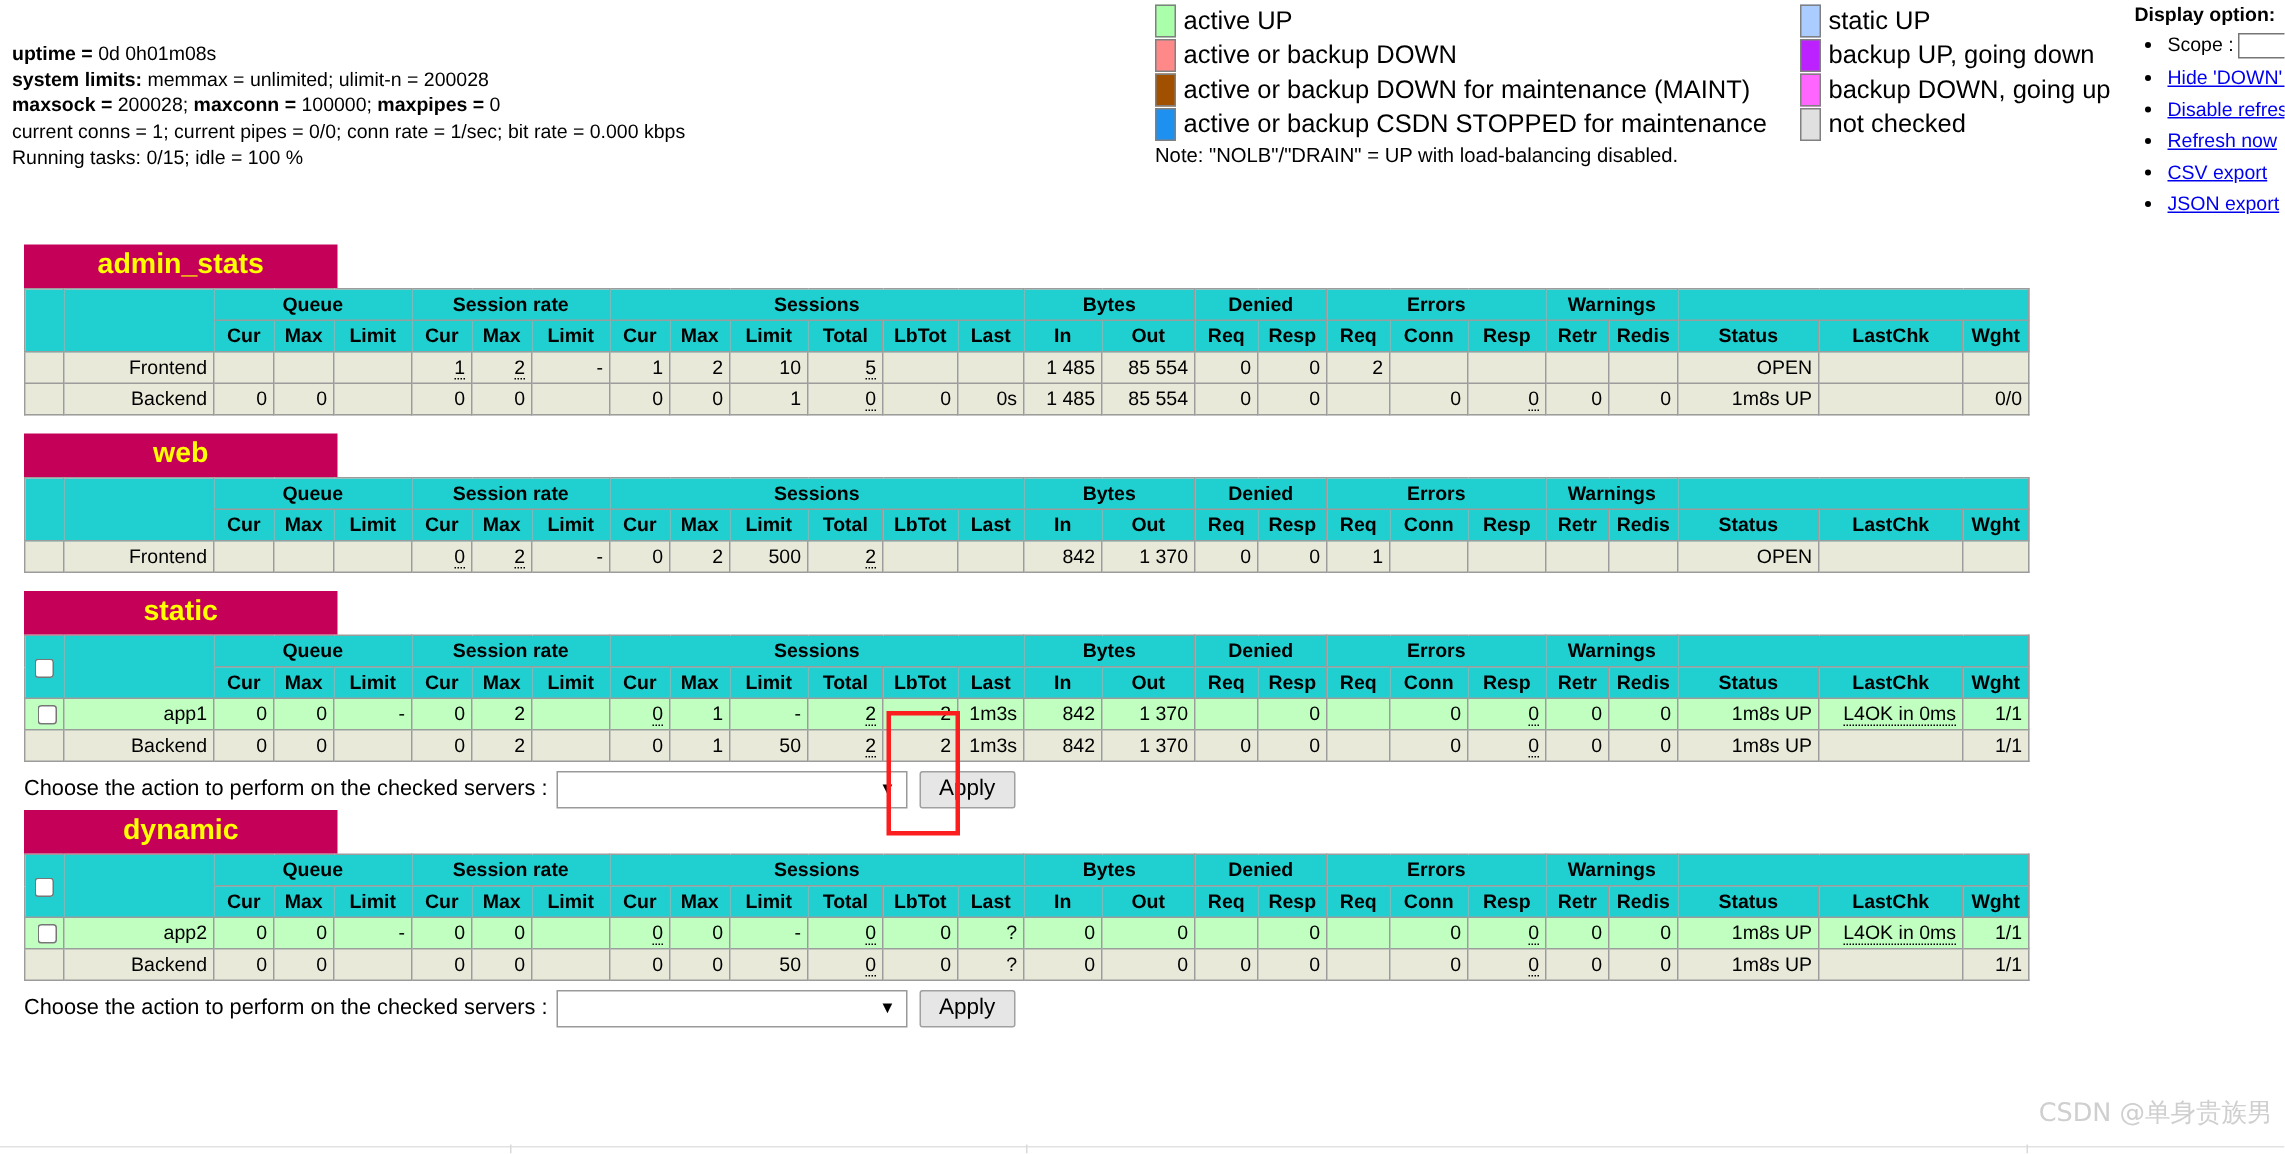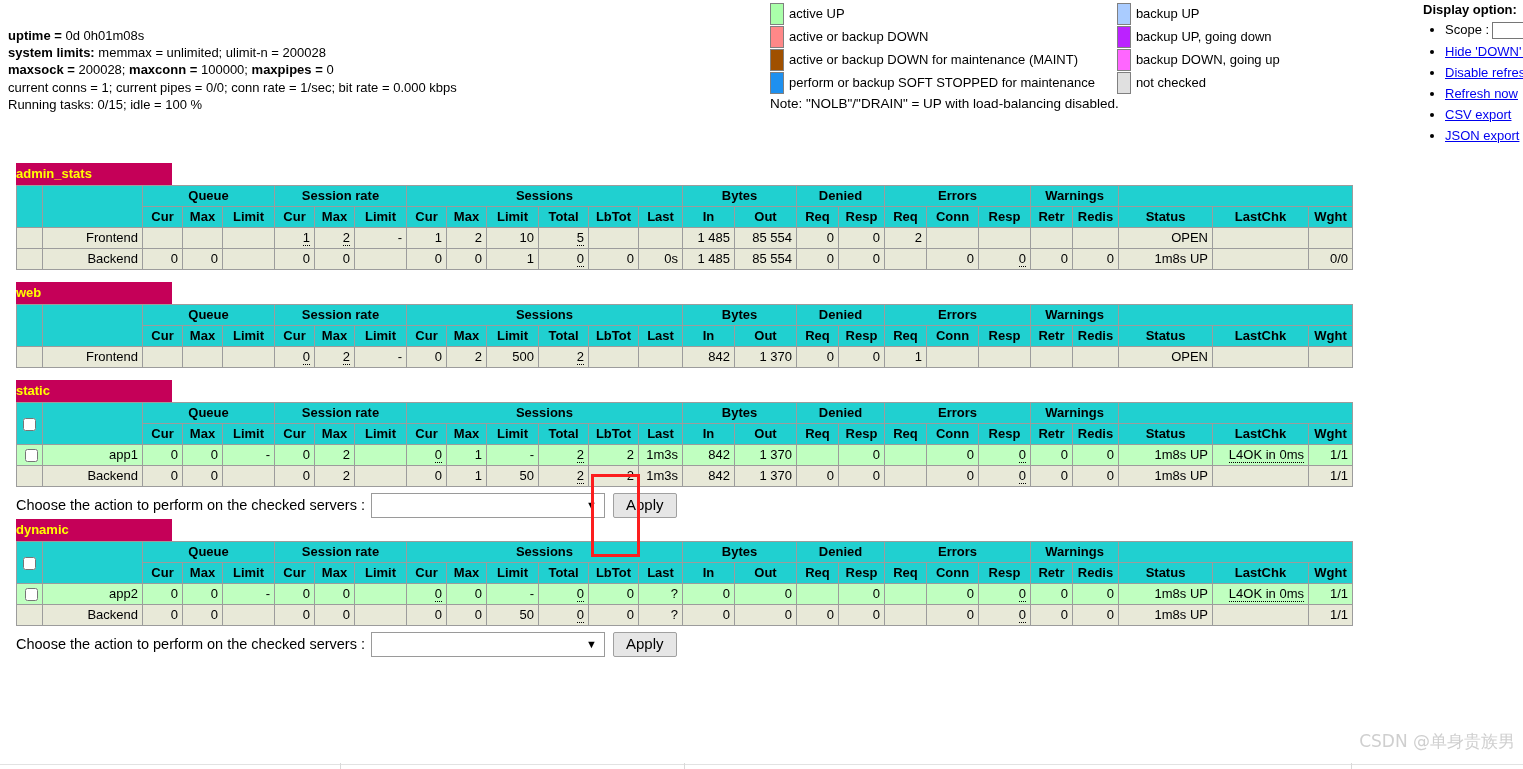--- a/index.html
+++ b/index.html
@@ -20,42 +20,42 @@
   }
   #procinfo b{font-weight:bold;}
 
   
   #legend{position:absolute;left:770px;top:2px;width:420px;}
   .legend-cols{display:flex;}
   .legend-col{display:flex;flex-direction:column;}
   .legend-col.right{margin-left:22px;}
   .lg-row{display:flex;align-items:center;height:23px;}
   .lg-sw{width:14px;height:22px;border:1px solid #808080;box-sizing:border-box;flex:none;}
-  .lg-tx{margin-left:5px;font-size:13px;white-space:nowrap;}
+  .lg-tx{margin-left:5px;font-size:17px;white-space:nowrap;}
   #legend-note{margin-top:2px;font-size:13.5px;white-space:nowrap;}
 
   
   #dispopt{position:absolute;left:1423px;top:0;width:200px;font-size:13px;}
   #dispopt .dtitle{font-weight:bold;margin:2px 0 3px 0;white-space:nowrap;}
   #dispopt ul{margin:0;padding-left:22px;list-style:disc;}
   #dispopt li{margin:5px 0;white-space:nowrap;line-height:16px;}
   #dispopt a{color:#0000ee;text-decoration:underline;}
   #scope-input{
     width:96px;height:17px;border:1px solid #767676;
     background:#fff;vertical-align:middle;margin-left:3px;
     box-sizing:border-box;
   }
 
   
   .proxy{margin:0 0 0 8px;}
   .px-title{
     display:inline-block;
     background:#c50058;color:#ffff00;
-    font-weight:bold;font-size:13px;
-    width:156px;text-align:left;
+    font-weight:bold;font-size:19px;
+    width:209px;text-align:center;
     padding:3px 0 4px 0;
     margin-left:8px;
     position:relative;
   }
 
   table.stats{
     border-collapse:collapse;
     border-spacing:0;
     font-size:13px;
     margin-left:8px;
@@ -165,27 +165,27 @@
           <div class="lg-row">
             <span class="lg-sw" style="background: rgb(255, 136, 136);"></span>
             <span class="lg-tx">active or backup DOWN</span>
           </div>
           <div class="lg-row">
             <span class="lg-sw" style="background: rgb(160, 80, 0);"></span>
             <span class="lg-tx">active or backup DOWN for maintenance (MAINT)</span>
           </div>
           <div class="lg-row">
             <span class="lg-sw" style="background: rgb(30, 144, 239);"></span>
-            <span class="lg-tx">perform or backup SOFT STOPPED for maintenance</span>
+            <span class="lg-tx">active or backup CSDN STOPPED for maintenance</span>
           </div>
         </div>
       <div class="legend-col right">
           <div class="lg-row">
             <span class="lg-sw" style="background: rgb(170, 204, 255);"></span>
-            <span class="lg-tx">backup UP</span>
+            <span class="lg-tx">static UP</span>
           </div>
           <div class="lg-row">
             <span class="lg-sw" style="background: rgb(187, 34, 255);"></span>
             <span class="lg-tx">backup UP, going down</span>
           </div>
           <div class="lg-row">
             <span class="lg-sw" style="background: rgb(255, 102, 255);"></span>
             <span class="lg-tx">backup DOWN, going up</span>
           </div>
           <div class="lg-row">

